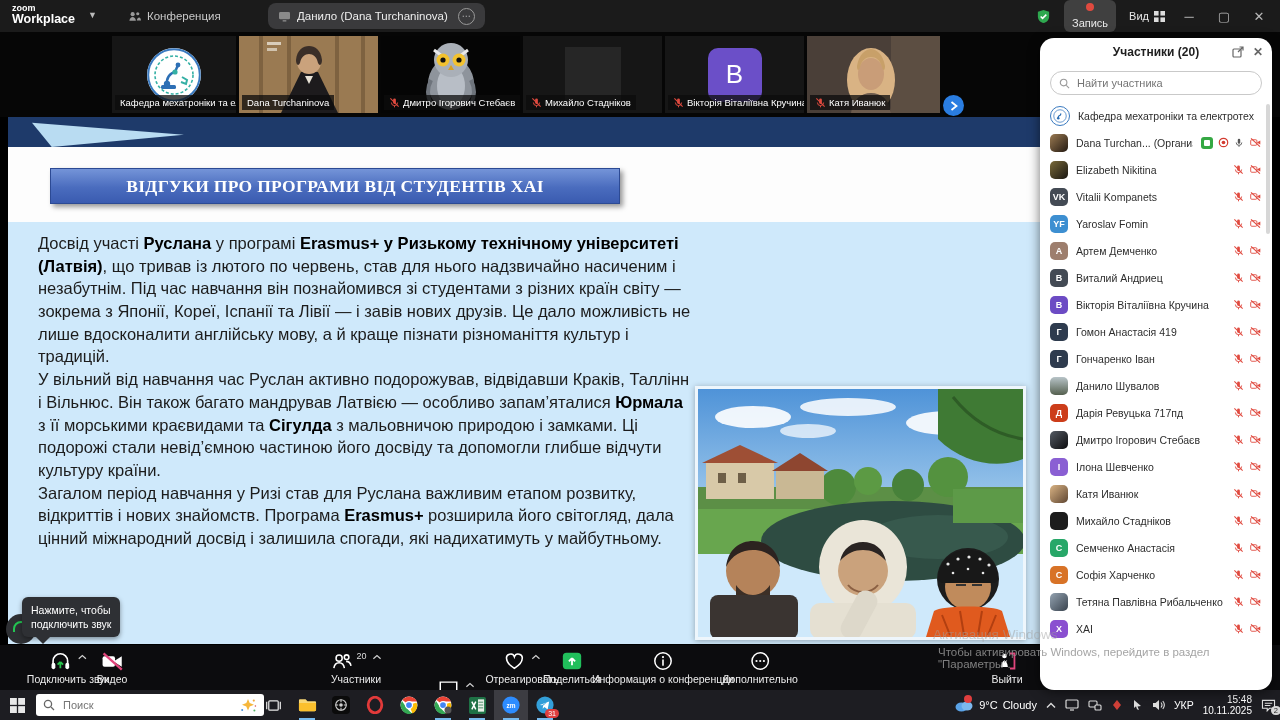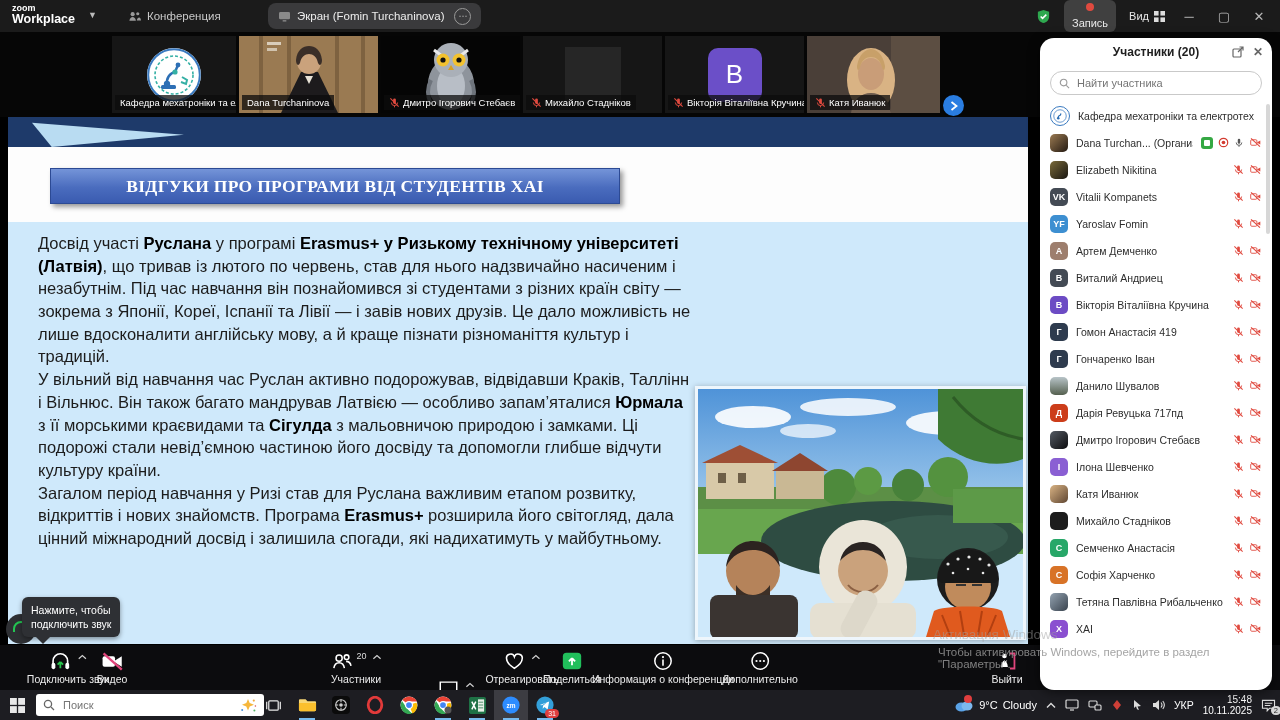--- a/index.html
+++ b/index.html
@@ -32,21 +32,21 @@
               padding:2px 5px;display:flex;align-items:center;gap:3px;max-width:94%;white-space:nowrap;overflow:hidden;z-index:2;}
   .t-center{position:absolute;left:50%;top:50%;transform:translate(-50%,-50%);}
   .letter-av{width:54px;height:54px;border-radius:10px;display:flex;align-items:center;justify-content:center;
              color:#fff;font-size:26px;font-weight:400;}
   .blank-av{width:56px;height:56px;background:#262626;}
   .fullav{position:absolute;inset:0;}
   .next-btn{position:absolute;left:943px;top:63px;width:21px;height:21px;border-radius:50%;background:#2a7de1;
             display:flex;align-items:center;justify-content:center;cursor:pointer;z-index:3;}
 
   
-  .slide{position:absolute;left:8px;top:117px;width:1020px;height:527px;background:#fdfdfd;}
+  .slide{position:absolute;left:8px;top:117px;width:1020px;height:527px;background:#fdfdfd;padding-left:44px;}
   .slide-band{position:absolute;top:0;left:0;width:100%;height:30px;background:#1e3a6a;}
   .slide-tri{position:absolute;left:24px;top:3px;width:152px;height:27px;background:#b9dcf2;
              clip-path:polygon(0 10%,100% 55%,13% 100%);}
   .slide-title{position:absolute;left:42px;top:51px;width:568px;height:34px;
                background:linear-gradient(180deg,#7494d8,#4a6cbe 55%,#3a5bb0);
                border:1px solid #2c4a94;box-shadow:3px 3px 5px rgba(0,0,0,.4);
                display:flex;align-items:center;justify-content:center;color:#fff;
                font-family:"Liberation Serif",serif;font-weight:700;font-size:17.5px;letter-spacing:.3px;}
   .slide-body{position:absolute;left:0;top:105px;width:100%;height:422px;background:#cfe9fb;}
   .slide-text{position:absolute;left:30px;top:10px;width:657px;font-size:16.5px;line-height:1.375;color:#1c1c1c;}
@@ -133,21 +133,21 @@
         </span>
       <span>Конференция</span>
     </div>
     <div class="tab screenshare">
       <span>
           <svg width="13" height="11" viewBox="0 0 14 12">
             <rect x="1" y="1" width="12" height="8" rx="1.5" fill="#8a8a8a"></rect>
             <rect x="5" y="10" width="4" height="1.5" fill="#8a8a8a"></rect>
           </svg>
         </span>
-      <span>Экран (Fomin Turchaninova)</span>
+      <span>Данило (Dana Turchaninova)</span>
       <span class="dots-btn">⋯</span>
     </div>
     <div class="tbright">
       <span>
           <svg width="15" height="15" viewBox="0 0 16 16">
             <path d="M8 1l6 2v5c0 4-3 6.5-6 7-3-.5-6-3-6-7V3z" fill="#2ea84f"></path>
             <path d="M5 8l2 2 4-4" stroke="#fff" stroke-width="1.6" fill="none"></path>
           </svg>
         </span>
       <span class="recgrp">

